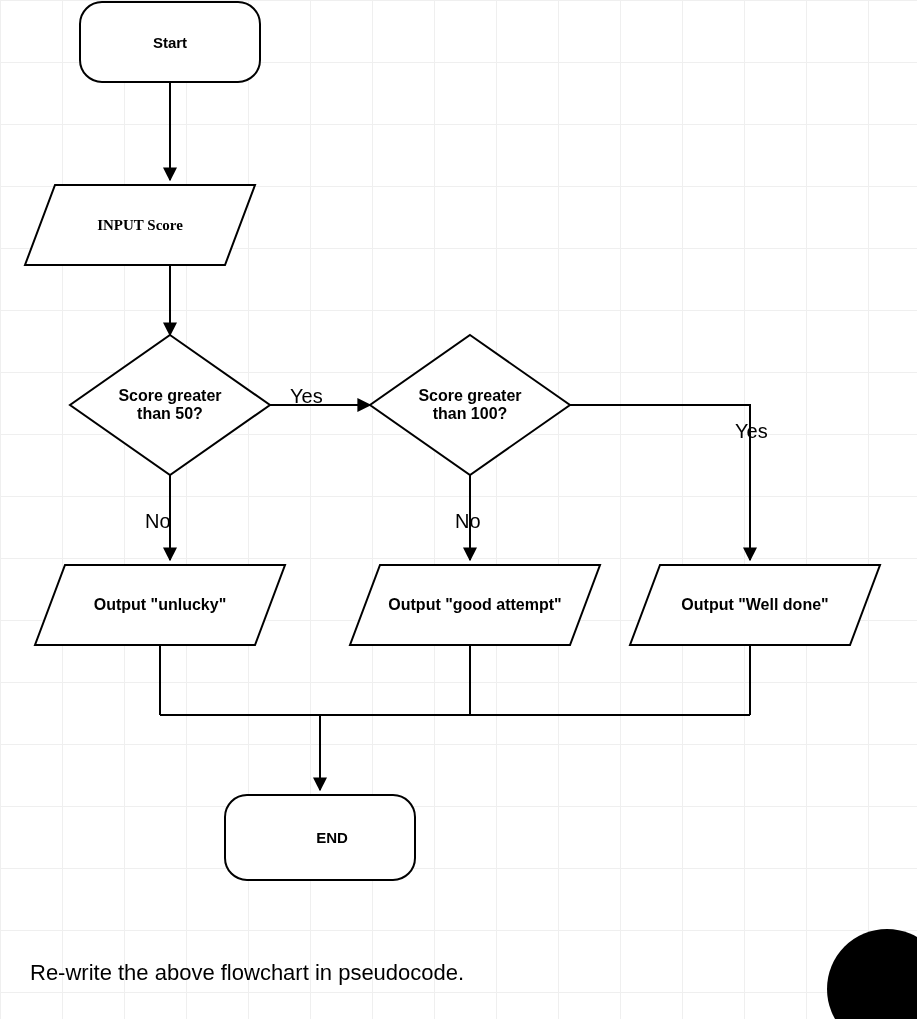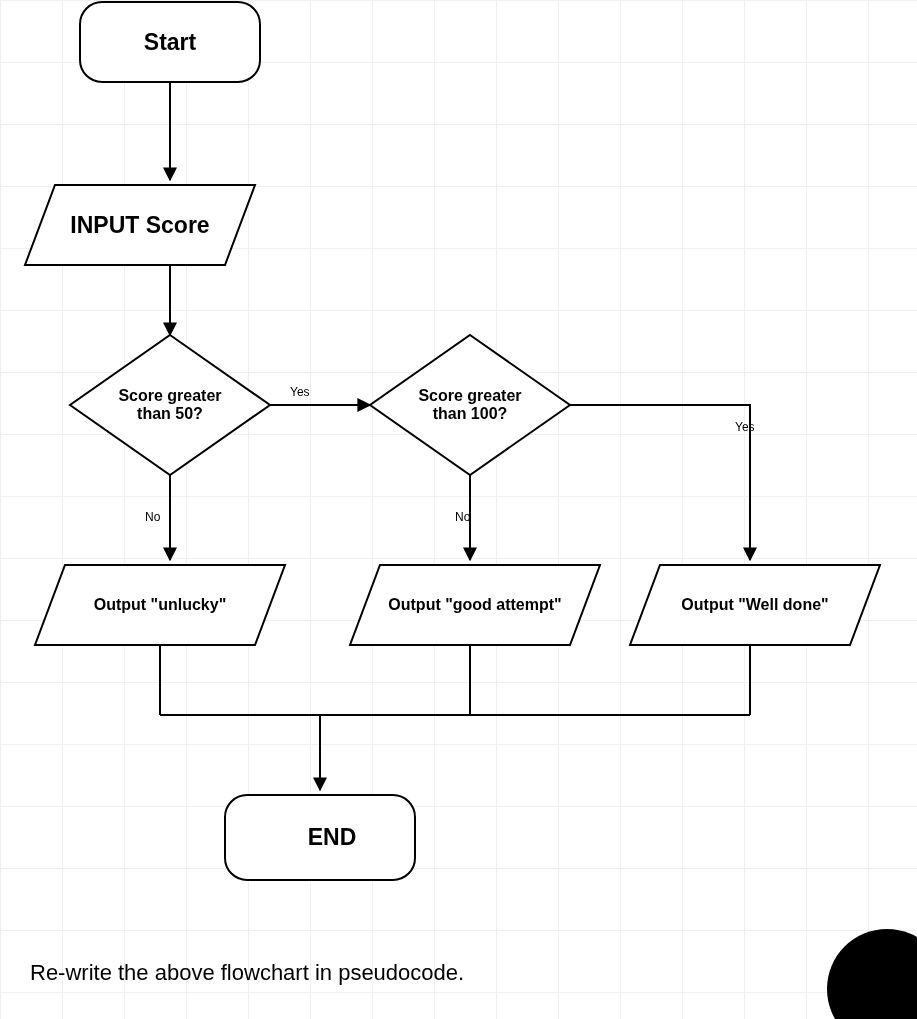--- a/index.html
+++ b/index.html
@@ -6,22 +6,22 @@
   .canvas{position:relative;width:917px;height:1019px;background:#fff;}
   
   .grid{position:absolute;inset:0;
     background-image:
       linear-gradient(to right,#eee 1px,transparent 1px),
       linear-gradient(to bottom,#eee 1px,transparent 1px);
     background-size:62px 62px;
     opacity:0.9;
     pointer-events:none;}
   svg{position:absolute;inset:0;}
-  .node-label{position:absolute;font-size:23px;font-weight:600;color:#000;text-align:center;display:flex;align-items:center;justify-content:center;pointer-events:none;}
-  .edge-label{position:absolute;font-size:12px;color:#000;text-align:center;pointer-events:none;}
+  .node-label{position:absolute;font-size:15px;font-weight:600;color:#000;text-align:center;display:flex;align-items:center;justify-content:center;pointer-events:none;}
+  .edge-label{position:absolute;font-size:20px;color:#000;text-align:center;pointer-events:none;}
   .question{position:absolute;font-size:22px;color:#000;}
   .dark-blob{position:absolute;right:-30px;bottom:-30px;width:120px;height:120px;background:#000;border-radius:50%;}
 </style>
 </head>
 <body>
 
 <div class="canvas">
   <div class="grid"></div>
 
   <svg width="917" height="1019">
@@ -64,21 +64,21 @@
     <line x1="750" y1="645" x2="750" y2="715" stroke="#000" stroke-width="2"></line>
 
     <line x1="160" y1="715" x2="750" y2="715" stroke="#000" stroke-width="2"></line>
 
     <line x1="320" y1="715" x2="320" y2="790" stroke="#000" stroke-width="2" marker-end="url(#arrow)"></line>
 
     <rect x="225" y="795" width="190" height="85" rx="22" ry="22" fill="#fff" stroke="#000" stroke-width="2"></rect>
   </svg>
 
   <div class="node-label" style="left:80px;top:2px;width:180px;height:80px;">Start</div>
-  <div class="node-label" style="left:40px;top:185px;width:200px;height:80px;">INPUT Score</div>
+  <div class="node-label" style="left:40px;top:185px;width:200px;height:80px;font-family:Liberation Serif, serif;">INPUT Score</div>
   <div class="node-label" style="left:80px;top:375px;width:180px;height:60px;font-size:16px;">Score greater<br>than 50?</div>
   <div class="node-label" style="left:380px;top:375px;width:180px;height:60px;font-size:16px;">Score greater<br>than 100?</div>
   <div class="node-label" style="left:50px;top:565px;width:220px;height:80px;font-size:16px;">Output "unlucky"</div>
   <div class="node-label" style="left:360px;top:565px;width:230px;height:80px;font-size:16px;">Output "good attempt"</div>
   <div class="node-label" style="left:640px;top:565px;width:230px;height:80px;font-size:16px;">Output "Well done"</div>
   <div class="node-label" style="left:225px;top:795px;width:214px;height:85px;">END</div>
 
   <div class="edge-label" style="left:290px;top:385px;">Yes</div>
   <div class="edge-label" style="left:145px;top:510px;">No</div>
   <div class="edge-label" style="left:455px;top:510px;">No</div>

